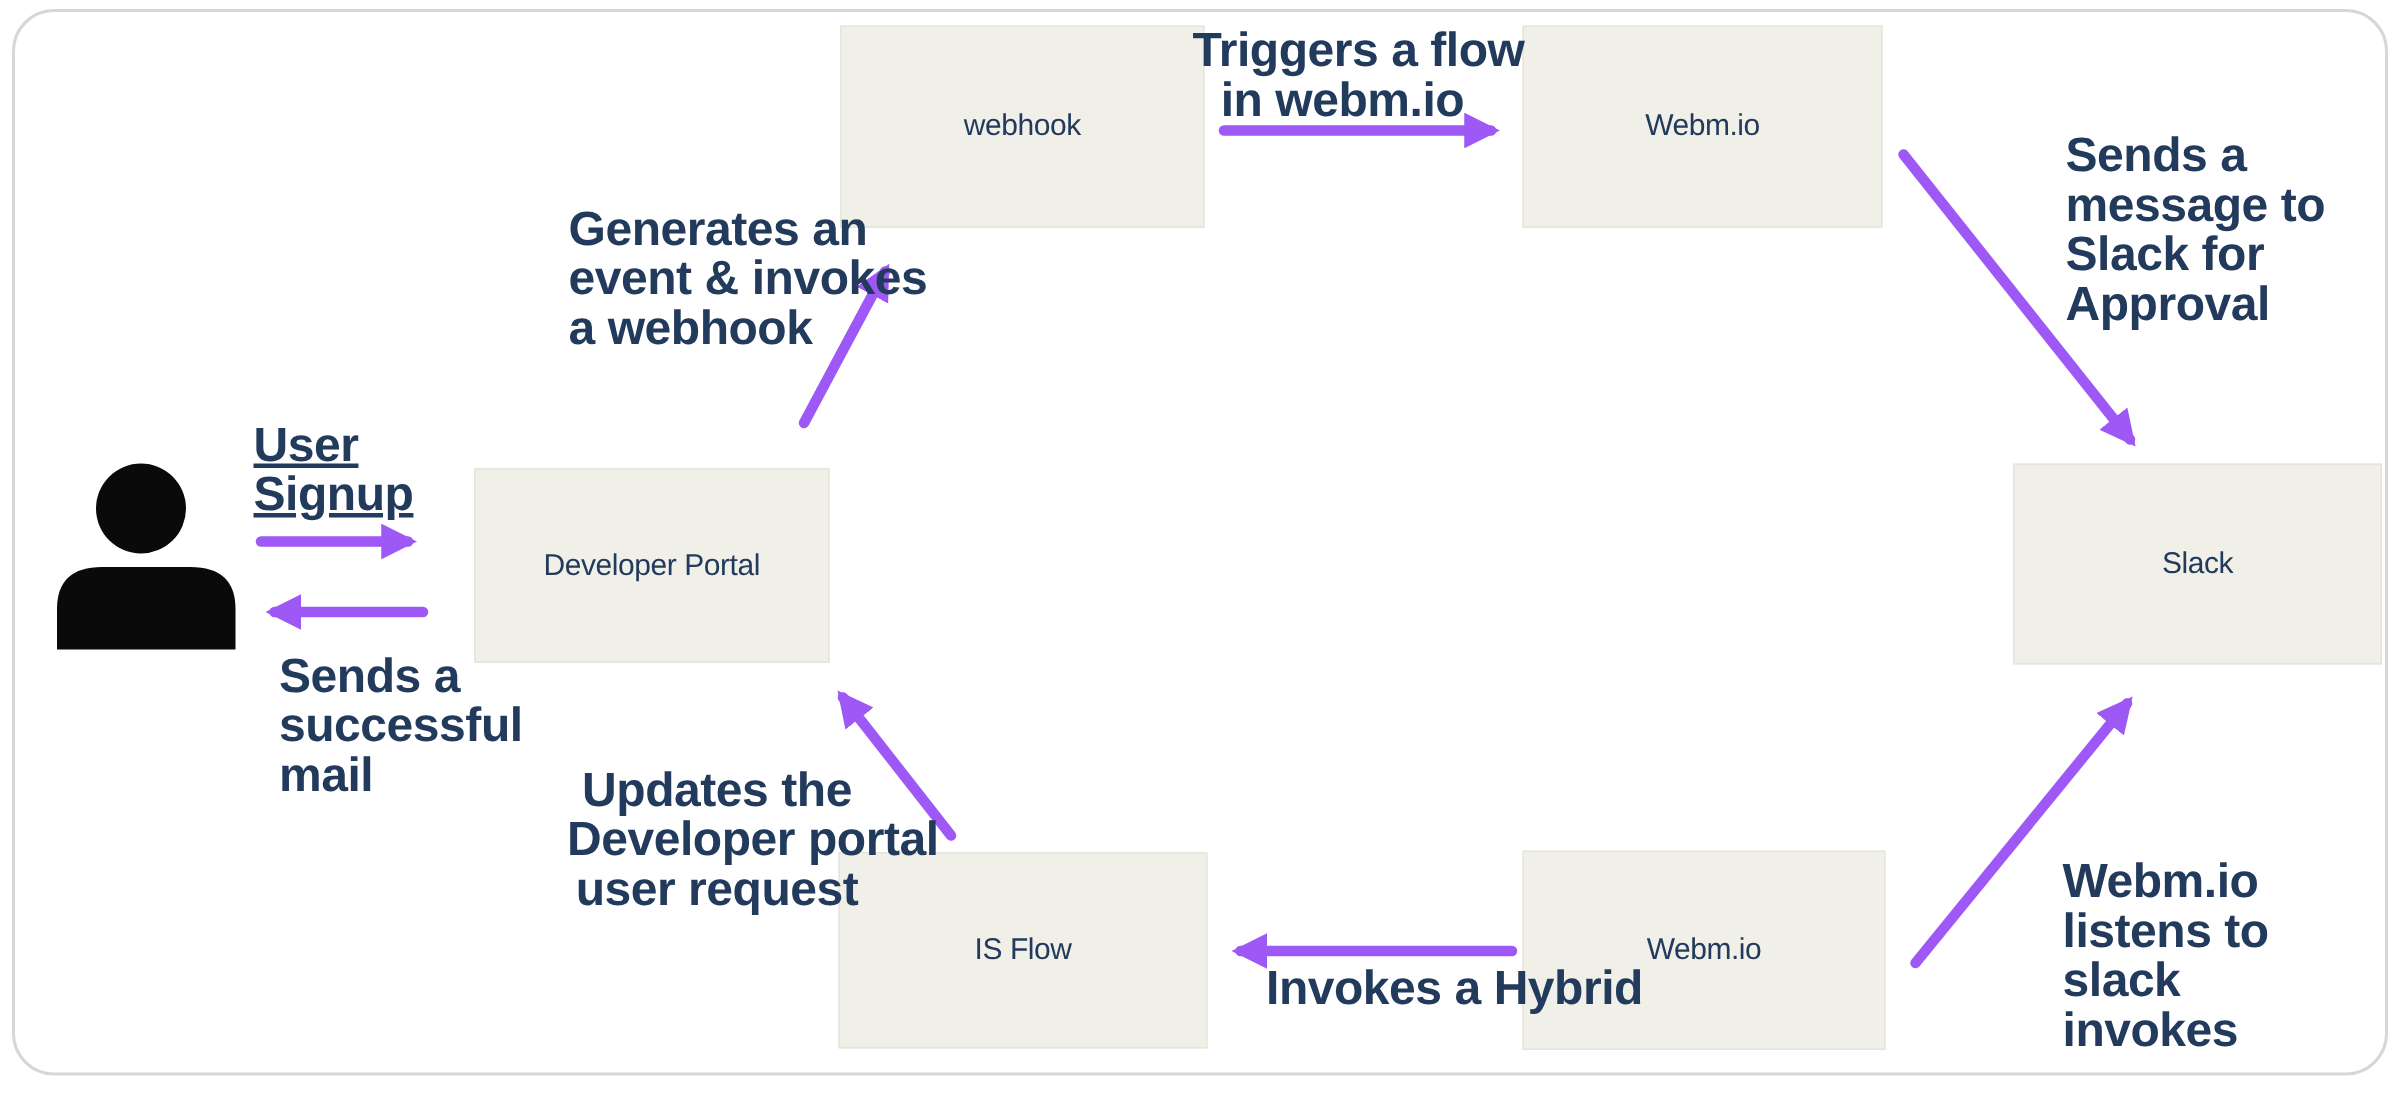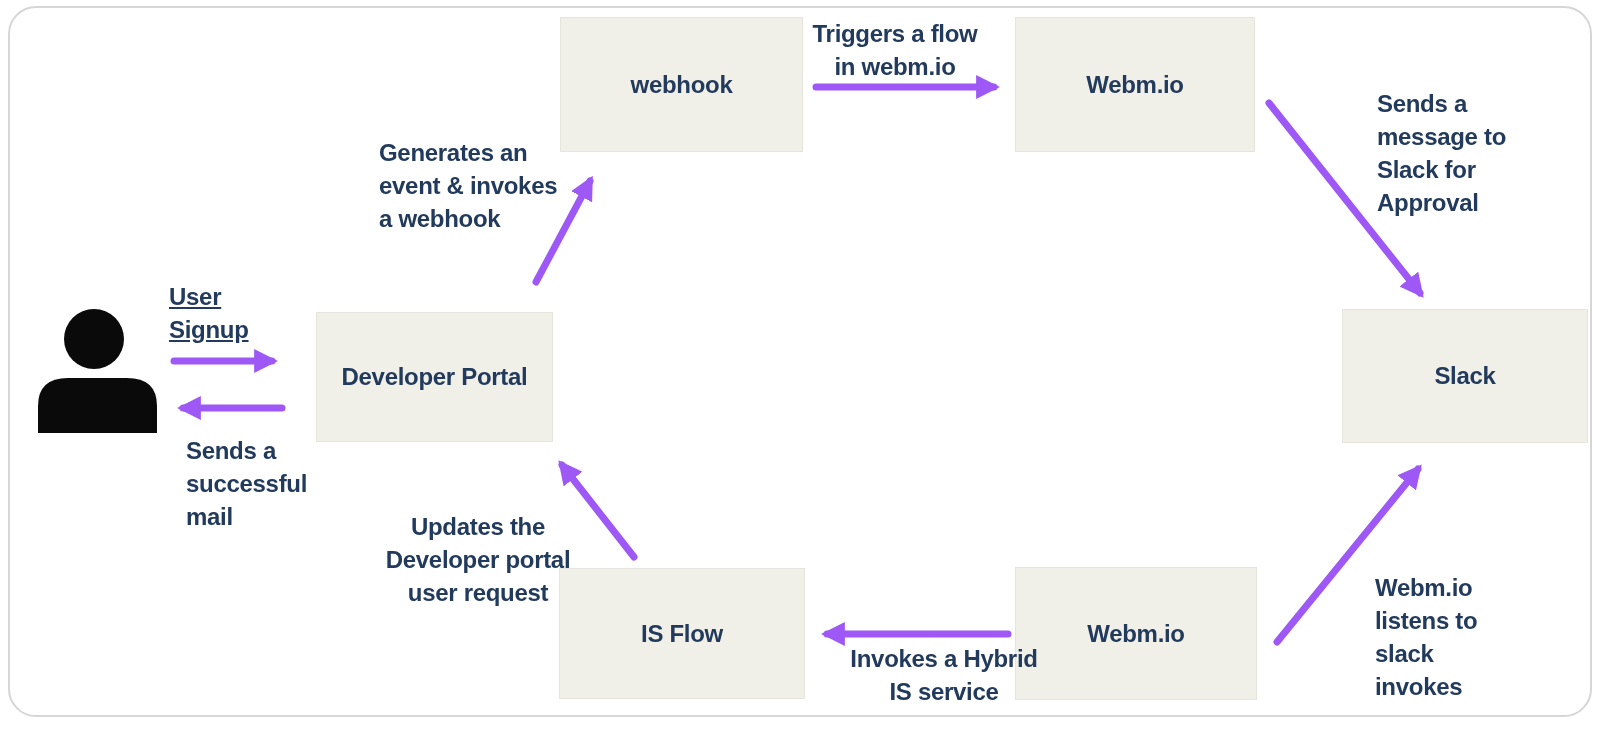--- a/index.html
+++ b/index.html
@@ -15,25 +15,25 @@
     position:relative;width:1600px;height:733px;background:#ffffff;overflow:hidden;
     font-family:"Liberation Sans", sans-serif;
   }
   .frame{
     position:absolute;left:8px;top:6px;width:1580px;height:707px;
     border:2px solid var(--color-frame_border);border-radius:28px;background:#ffffff;
   }
   .node{
     position:absolute;display:flex;align-items:center;justify-content:center;
     background:var(--color-node_fill);border:1px solid var(--color-node_border);
-    color:var(--color-text);font-size:24px;font-weight:700;letter-spacing:-0.3px;
+    color:var(--color-text);font-size:20px;font-weight:400;letter-spacing:-0.3px;
     box-sizing:border-box;
   }
   .ann{
-    position:absolute;color:var(--color-text);font-size:24px;font-weight:700;
+    position:absolute;color:var(--color-text);font-size:32px;font-weight:700;
     line-height:33px;letter-spacing:-0.3px;white-space:nowrap;
   }
   .ann.center{text-align:center;}
   .ann span{display:block;}
   #arrows{position:absolute;left:0;top:0;width:1600px;height:733px;pointer-events:none;}
   #arrows line{stroke:var(--color-arrow);stroke-width:7;stroke-linecap:round;}
   #arrows marker path{fill:var(--color-arrow);}
   .person{position:absolute;left:36px;top:307px;}
   .person circle,.person path{fill:var(--color-icon);}
 </style>
@@ -103,21 +103,20 @@
 
   <div class="ann" style="left:1375px;top:571px;">
     <span>Webm.io</span>
     <span>listens to</span>
     <span>slack</span>
     <span>invokes</span>
   </div>
 
   <div class="ann center" style="left:797px;top:642px;width:200px;margin-left:47px;">
     <span>Invokes a Hybrid</span>
-    <span>IS service</span>
   </div>
 
   <div class="ann center" style="left:378px;top:510px;width:200px;">
     <span>Updates the</span>
     <span>Developer portal</span>
     <span>user request</span>
   </div>
 </div>
 
 </body></html>

